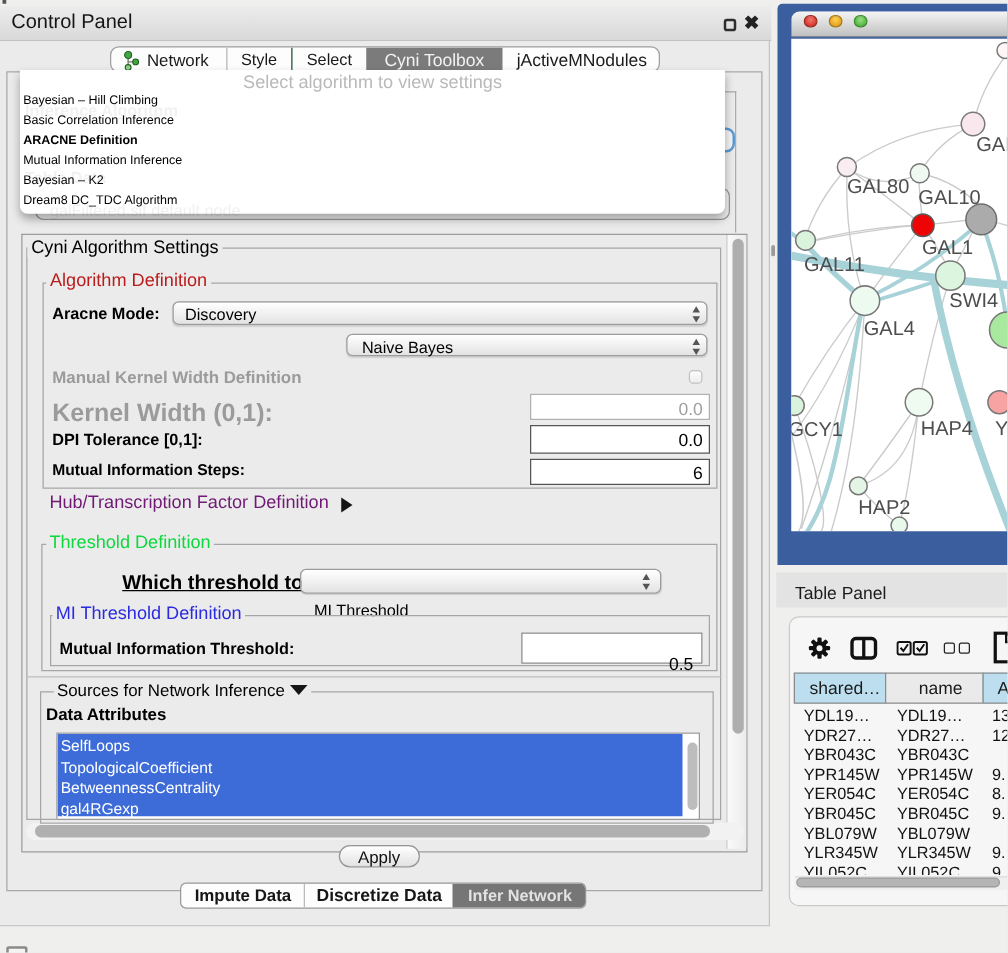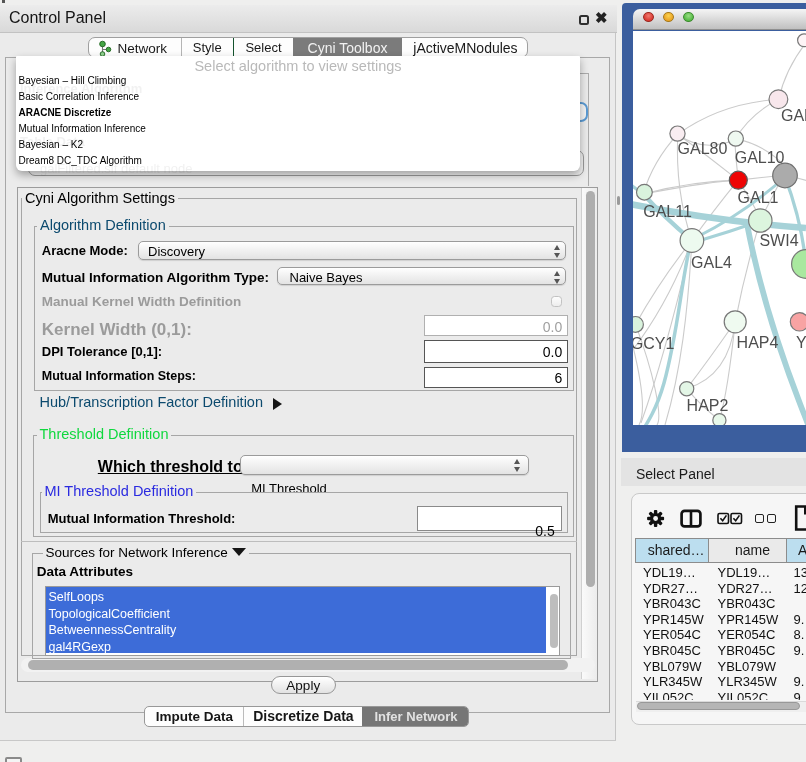--- a/index.html
+++ b/index.html
@@ -1,19 +1,19 @@
 <!DOCTYPE html>
 <html><head>
 <meta charset="utf-8">
 <style>
 html,body{margin:0;padding:0;}
 *{box-sizing:border-box;}
 body{width:806px;height:762px;background:#efefee;font-family:"Liberation Sans",sans-serif;position:relative;overflow:hidden;}
 .abs{position:absolute;}
-.lbl{position:absolute;font-size:13px;color:#0c4a6e;white-space:nowrap;}
+.lbl{position:absolute;font-size:13px;color:#701a75;white-space:nowrap;}
 .blbl{position:absolute;font-size:13px;font-weight:bold;color:#000;white-space:nowrap;}
 .glbl{position:absolute;font-size:13px;font-weight:bold;color:#9b9b9b;white-space:nowrap;}
 .field{position:absolute;background:#fff;border:1px solid #777;font-size:13px;text-align:right;}
 .group{position:absolute;border:1px solid #a6a6a6;}
 .gtitle{position:absolute;background:#ebebeb;padding:0 3px;font-size:14.5px;white-space:nowrap;}
 .combo{position:absolute;border:1px solid #9b9b9b;border-radius:5px;background:linear-gradient(#ffffff,#f2f2f2 45%,#e3e3e3);box-shadow:0 1px 1px rgba(0,0,0,0.12);}
 .combo .ct{position:absolute;left:7px;top:2.5px;font-size:13px;color:#000;white-space:nowrap;}
 .spin{position:absolute;width:7px;color:#444;}
 .spin:before{content:"";position:absolute;left:0;top:0;border-left:3.5px solid transparent;border-right:3.5px solid transparent;border-bottom:5px solid #555;}
 .spin:after{content:"";position:absolute;left:0;top:8px;border-left:3.5px solid transparent;border-right:3.5px solid transparent;border-top:5px solid #555;}
@@ -56,38 +56,37 @@
   <div class="abs" style="left:581px;top:183px;width:16px;height:491px;background:linear-gradient(to right,#fafafa,#ececec);border-left:1px solid #d0d0d0;"></div>
   <div class="abs" style="left:585.5px;top:186px;width:9.5px;height:396px;background:#aeaeae;border-radius:5px;"></div>
 
   <div class="abs" style="left:21px;top:653px;width:574px;height:14px;background:#f2f2f2;border-radius:7px;"></div>
   <div class="abs" style="left:28px;top:654.5px;width:540px;height:10.5px;background:#b0b0b0;border-radius:5px;"></div>
 
   <div class="group" style="left:21px;top:193px;width:556px;height:458px;"></div>
   <div class="gtitle" style="left:22px;top:185.2px;color:#000;">Cyni Algorithm Settings</div>
 
   <div class="group" style="left:34px;top:220.8px;width:540px;height:165.5px;"></div>
-  <div class="gtitle" style="left:37px;top:212px;color:#0c4a6e;">Algorithm Definition</div>
+  <div class="gtitle" style="left:37px;top:212px;color:#b91c1c;">Algorithm Definition</div>
 
   <div class="blbl" style="left:41.8px;top:237.5px;">Aracne Mode:</div>
   <div class="combo" style="left:138px;top:235.6px;width:427.5px;height:19.1px;">
     <div class="ct" style="left:9px;">Discovery</div>
       <div class="spin" style="left:415px;top:3px;"></div>
   </div>
 
-  <div class="blbl" style="left:41.8px;top:264.9px;font-size:13.5px;">Mutual Information Algorithm Type:</div>
   <div class="combo" style="left:276.5px;top:261.6px;width:289px;height:18.8px;">
     <div class="ct" style="left:12px;">Naive Bayes</div>
       <div class="spin" style="left:276.5px;top:3px;"></div>
   </div>
 
   <div class="glbl" style="left:41.8px;top:288.7px;font-size:13.5px;">Manual Kernel Width Definition</div>
   <div class="abs" style="left:550.5px;top:291px;width:11px;height:11px;border:1.5px solid #c2c2c2;border-radius:3.5px;background:linear-gradient(#fdfdfd,#ededed);"></div>
 
-  <div class="glbl" style="left:41.8px;top:314.6px;font-size:17px;">Kernel Width (0,1):</div>
+  <div class="glbl" style="left:41.8px;top:314.6px;font-size:20px;">Kernel Width (0,1):</div>
   <div class="field" style="left:424.3px;top:310px;width:143.9px;height:21px;border-color:#b0b0b0;color:#a0a0a0;font-size:14px;padding:2.5px 5px 0 0;">0.0</div>
 
   <div class="blbl" style="left:41.8px;top:339.2px;">DPI Tolerance [0,1]:</div>
   <div class="field" style="left:424.3px;top:335.4px;width:143.9px;height:22.4px;border:1.5px solid #555;font-size:14px;padding:3px 5px 0 0;">0.0</div>
 
   <div class="blbl" style="left:41.8px;top:363.7px;font-size:12.5px;">Mutual Information Steps:</div>
   <div class="field" style="left:424.3px;top:361.7px;width:143.9px;height:21.1px;border:1.5px solid #555;font-size:14px;padding:2.5px 5px 0 0;">6</div>
 
   <div class="lbl" style="left:39.5px;top:389px;font-size:14.5px;">Hub/Transcription Factor Definition</div>
   <div class="abs" style="left:273.2px;top:393.3px;width:0;height:0;border-left:9px solid #151515;border-top:6.3px solid transparent;border-bottom:6.3px solid transparent;"></div>
@@ -122,21 +121,21 @@
 
   <div class="abs" style="left:548px;top:68px;width:41px;height:113px;border-top:1px solid #ababab;border-right:1px solid #ababab;"></div>
   <div class="abs" style="left:555px;top:96.5px;width:33px;height:20.5px;border:2.5px solid #5b9ad2;border-radius:7px;background:#f4f4f4;"></div>
   <div class="abs" style="left:28px;top:145px;width:556px;height:26px;border:1px solid #999;border-radius:7px;background:#f0f0f0;"></div>
 
   <div class="abs" style="left:16px;top:51px;width:564px;height:115px;background:#fff;border-radius:1px 1px 6px 6px;box-shadow:0 4px 8px rgba(0,0,0,0.33);">
     <div class="abs" style="left:4px;top:25px;font-size:13px;font-weight:bold;color:rgba(60,60,60,0.07);">Inference Algorithm</div>
       <div class="abs" style="left:4px;top:78px;font-size:13px;font-weight:bold;color:rgba(60,60,60,0.07);">Table Data</div>
       <div class="abs" style="left:24px;top:105px;font-size:13px;color:rgba(60,60,60,0.08);">galFiltered.sif default node</div>
       <div class="abs" style="left:0;top:2px;width:564px;text-align:center;font-size:14.5px;color:#b9b9b9;">Select algorithm to view settings</div>
-    <div class="abs" style="left:2.5px;top:16.5px;font-size:10px;line-height:16.1px;color:#000;white-space:nowrap;">Bayesian – Hill Climbing<br>Basic Correlation Inference<br><b>ARACNE Discretize</b><br>Mutual Information Inference<br>Bayesian – K2<br>Dream8 DC_TDC Algorithm</div>
+    <div class="abs" style="left:2.5px;top:16.5px;font-size:10px;line-height:16.1px;color:#000;white-space:nowrap;">Bayesian – Hill Climbing<br>Basic Correlation Inference<br><b>ARACNE Definition</b><br>Mutual Information Inference<br>Bayesian – K2<br>Dream8 DC_TDC Algorithm</div>
   </div>
 
   <div class="abs" style="left:271px;top:670.5px;width:64.5px;height:18.5px;background:linear-gradient(#ffffff,#f2f2f2 45%,#e2e2e2);border:1px solid #979797;border-radius:9px;text-align:center;line-height:18.5px;font-size:13.5px;color:#111;">Apply</div>
 
   <div class="abs" style="left:144.2px;top:701.4px;width:324.5px;height:20.8px;background:#fdfdfd;border:1px solid #989898;border-radius:5px;font-size:13px;font-weight:bold;color:#161616;overflow:hidden;">
     <div class="abs" style="left:0;top:0;width:98.3px;height:20.8px;line-height:19.5px;text-align:center;font-size:13.5px;">Impute Data</div>
     <div class="abs" style="left:98.3px;top:0;width:118.9px;height:20.8px;line-height:19.5px;text-align:center;border-left:1px solid #bbb;font-size:14px;">Discretize Data</div>
     <div class="abs" style="left:217.2px;top:0;width:107.3px;height:20.8px;line-height:19.5px;text-align:center;background:#767676;color:#e2e2e2;font-size:13px;">Infer Network</div>
   </div>
 </div>
@@ -220,21 +219,21 @@
         <text x="19.5" y="318" text-anchor="middle">GCY1</text>
         <text x="124.5" y="317" text-anchor="middle">HAP4</text>
         <text x="163" y="317">YM</text>
         <text x="74.5" y="380" text-anchor="middle">HAP2</text>
       </g>
     </svg>
   </div>
 </div>
 
 <div class="abs" style="left:621px;top:458px;width:185px;height:28px;background:#e3e3e3;">
-  <div class="abs" style="left:15px;top:1.5px;height:28px;line-height:28px;font-size:14px;color:#1b1b1b;">Select Panel</div>
+  <div class="abs" style="left:15px;top:1.5px;height:28px;line-height:28px;font-size:14px;color:#1b1b1b;">Table Panel</div>
 </div>
 <div class="abs" style="left:631px;top:493px;width:185px;height:231.5px;background:#f6f6f6;border:1px solid #c9c9c9;border-radius:8px;"></div>
 
 <svg class="abs" style="left:645px;top:508px;" width="21" height="21" viewBox="0 0 21 21">
   <g fill="#111">
     <rect x="8.9" y="2" width="3.4" height="17" rx="1"></rect>
     <rect x="8.9" y="2" width="3.4" height="17" rx="1" transform="rotate(45 10.6 10.5)"></rect>
     <rect x="8.9" y="2" width="3.4" height="17" rx="1" transform="rotate(90 10.6 10.5)"></rect>
     <rect x="8.9" y="2" width="3.4" height="17" rx="1" transform="rotate(135 10.6 10.5)"></rect>
     <circle cx="10.6" cy="10.5" r="5.6"></circle>

